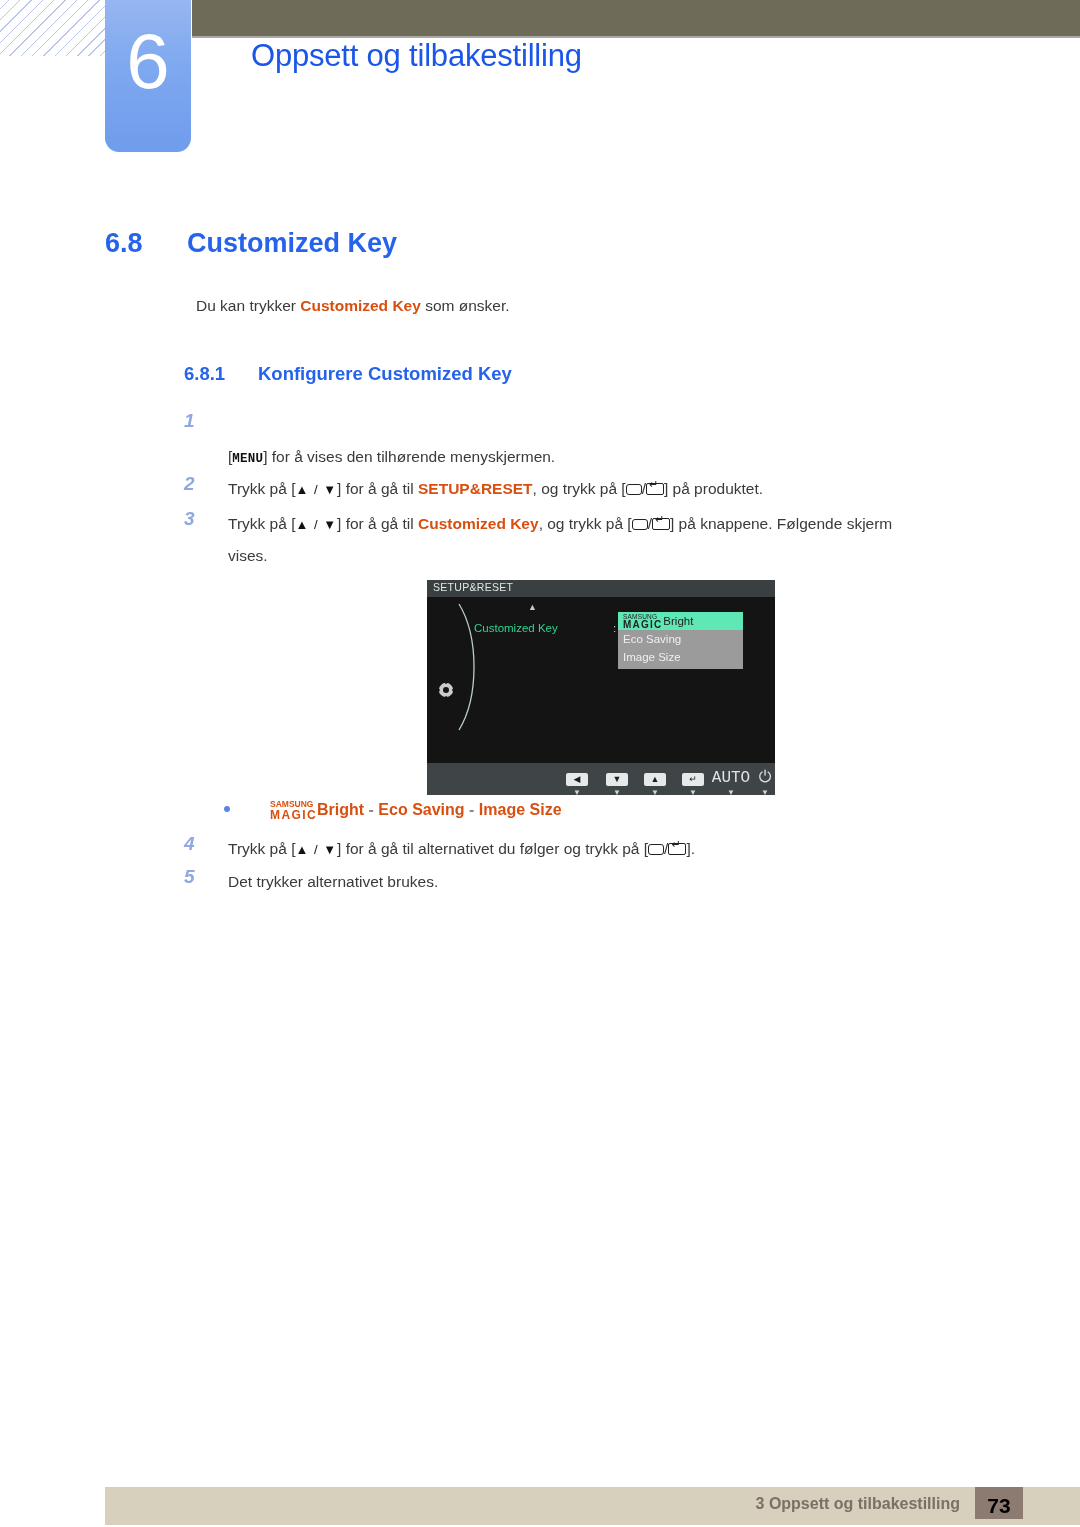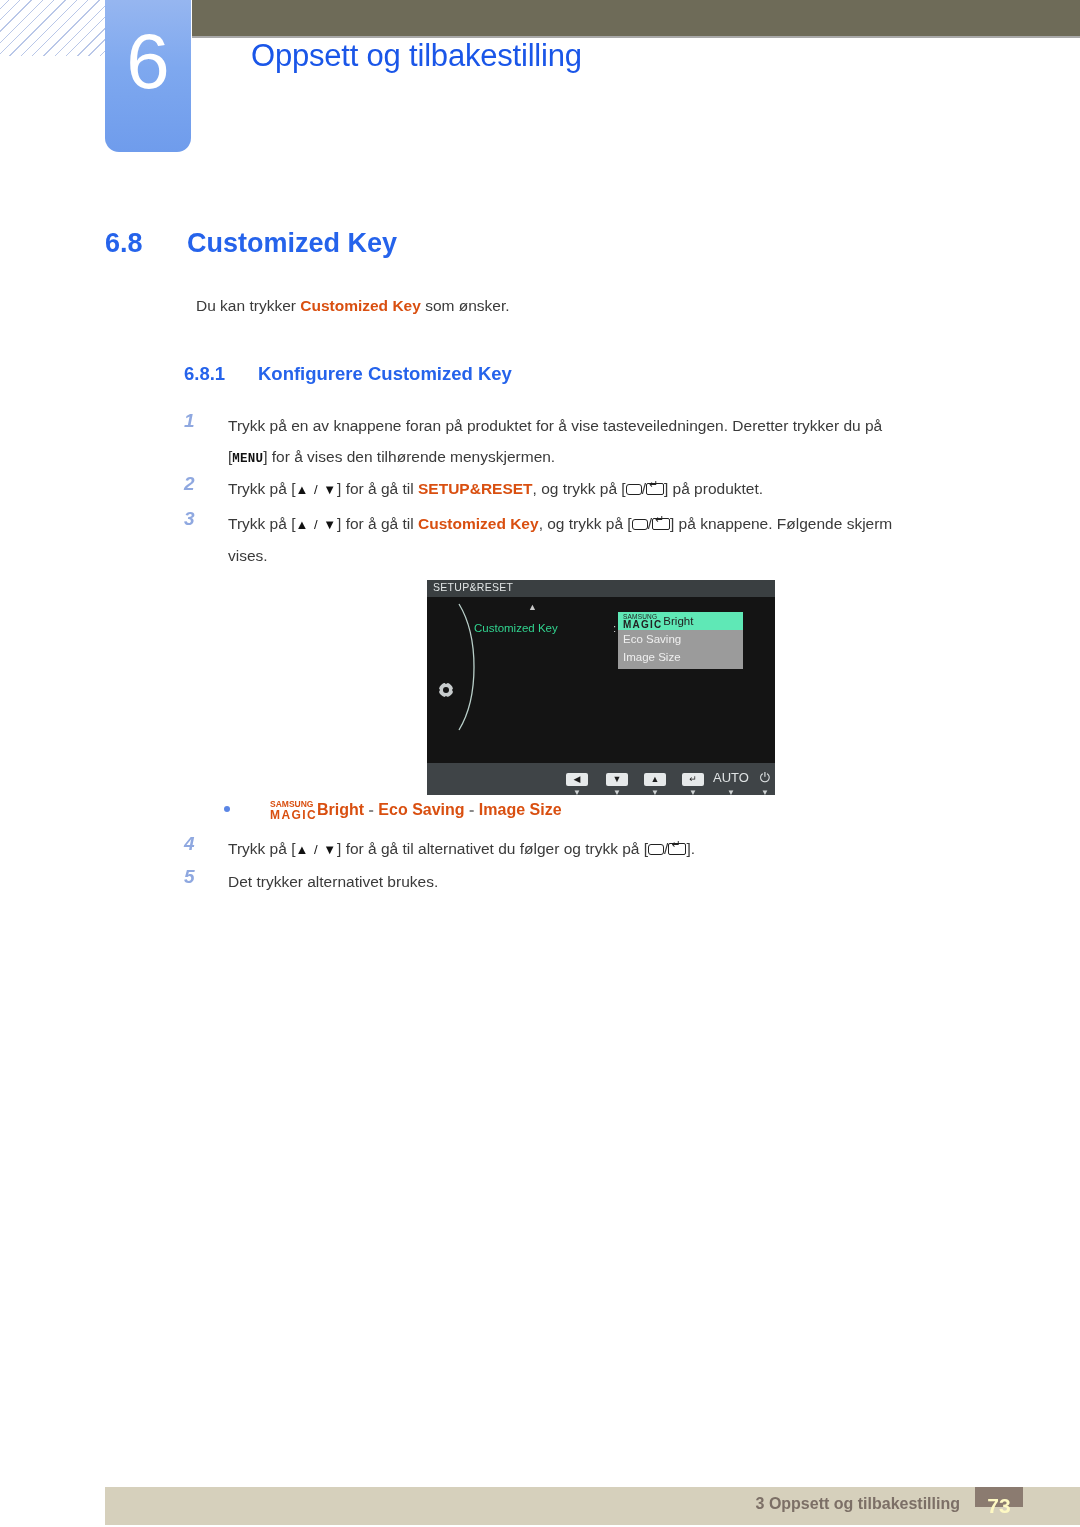--- a/index.html
+++ b/index.html
@@ -222,22 +222,23 @@
     line-height:13px;
     background:#e6e9ea;
     color:#1d1d1d;
     border-radius:2px;
     font-size:9px;
     padding:0 3px;
   }
   .osd-btn .lbl {
     display:inline-block;
     color:#dfe3e4;
-    font-size:13px;
+    font-size:16px;
     line-height:13px;
+    font-family:Liberation Mono, monospace;
   }
   .osd-btn .tick {
     display:block;
     margin-top:3px;
     color:#cfd3d4;
     font-size:8px;
     line-height:8px;
   }
 
   
@@ -270,23 +271,23 @@
   }
   #footer-text {
     position:absolute; right:120px; top:1495px;
     color:#7c6f66;
     font-size:16px;
     font-weight:bold;
     white-space:nowrap;
   }
   #footer-page {
     position:absolute; left:975px; top:1487px;
-    width:48px; height:20px;
+    width:48px; height:32px;
     background:#8b7b70;
-    color:#fef9c3;
+    color:#000000;
     font-size:21px;
     font-weight:bold;
     text-align:center;
     line-height:38px;
   }
 </style>
 </head>
 <body>
 
 <div id="header">
@@ -309,21 +310,21 @@
     <span>Du kan trykker </span><span class="emph">Customized Key</span><span> som ønsker.</span>
   </div>
 
   <div class="h3-row">
     <span class="h3-num">6.8.1</span><span>Konfigurere Customized Key</span>
   </div>
 
   <div class="step" id="step1">
     <span class="num">1</span>
     <div class="body">
-      <span>Trykk på en av knappene foran på produktet for å vise tasteveiledningen. Deretter trykker du på</span><br>
+      <br>
       [<span class="kmenu">MENU</span>]
       <span>for å vises den tilhørende menyskjermen.</span>
     </div>
   </div>
 
   <div class="step" id="step2">
     <span class="num">2</span>
     <div class="body">
       <span>Trykk på [</span><span class="karrow">▲ / ▼</span><span>] for å gå til </span><span class="emph">SETUP&amp;RESET</span><span>, og trykk på [</span><span class="kglyph-box"></span>/<span class="kglyph-ret"></span><span>] på produktet.</span>
     </div>

